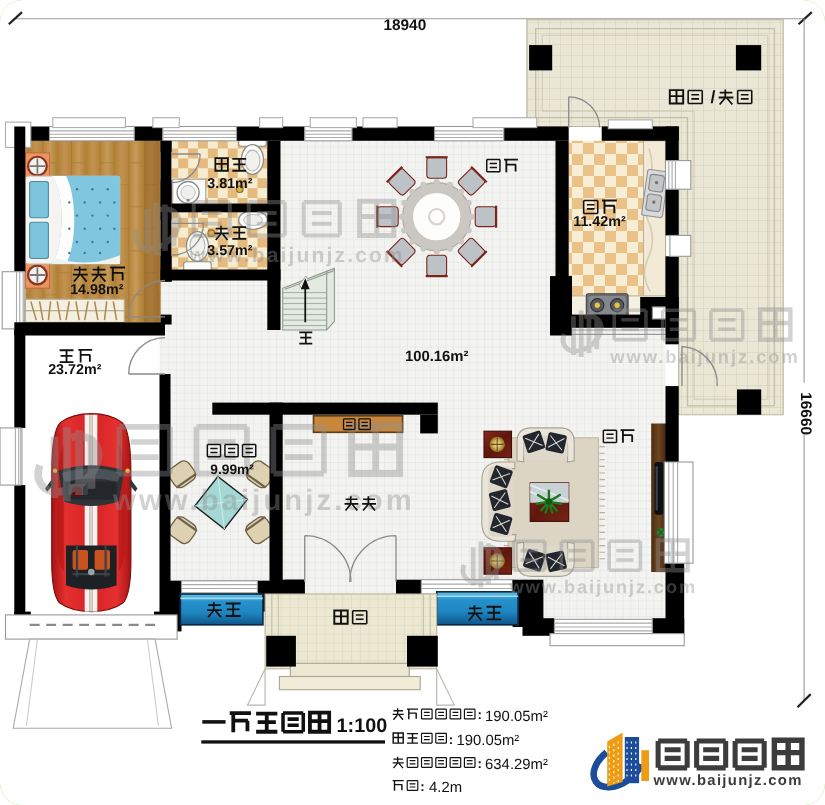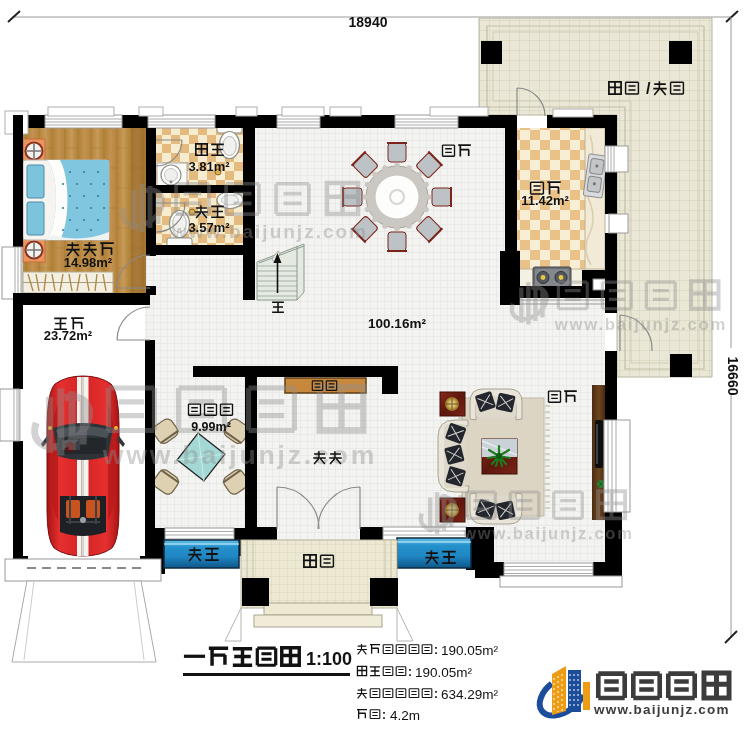--- a/index.html
+++ b/index.html
@@ -1,17 +1,17 @@
 <!DOCTYPE html>
 <html><head>
 <meta charset="utf-8">
 <style>
 html,body{margin:0;padding:0;background:#fff;}
 #stage{position:relative;width:750px;height:732px;overflow:hidden;background:#84cc16;
-font-family:"Liberation Sans", sans-serif;}
+font-family:"Liberation Sans", sans-serif;border-radius:20px;}
 svg text{font-family:"Liberation Sans", sans-serif;}
 </style>
 </head>
 <body>
 <div id="stage">
 <svg width="750" height="732" viewBox="0 0 750 732" xmlns="http://www.w3.org/2000/svg">
 <defs>
 
 <pattern id="tileW" width="7" height="7" patternUnits="userSpaceOnUse">
   <rect width="7" height="7" fill="#f3f3f1"></rect>

